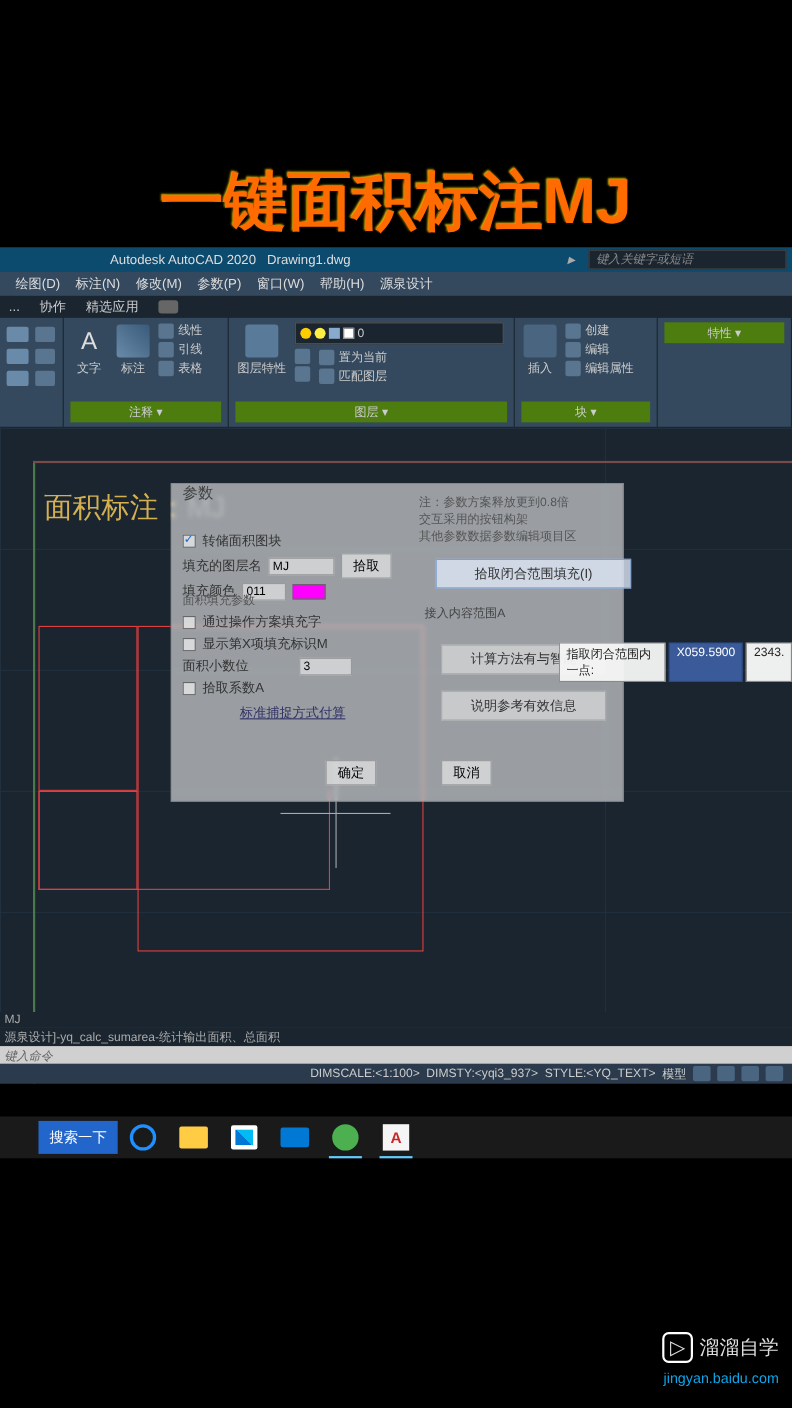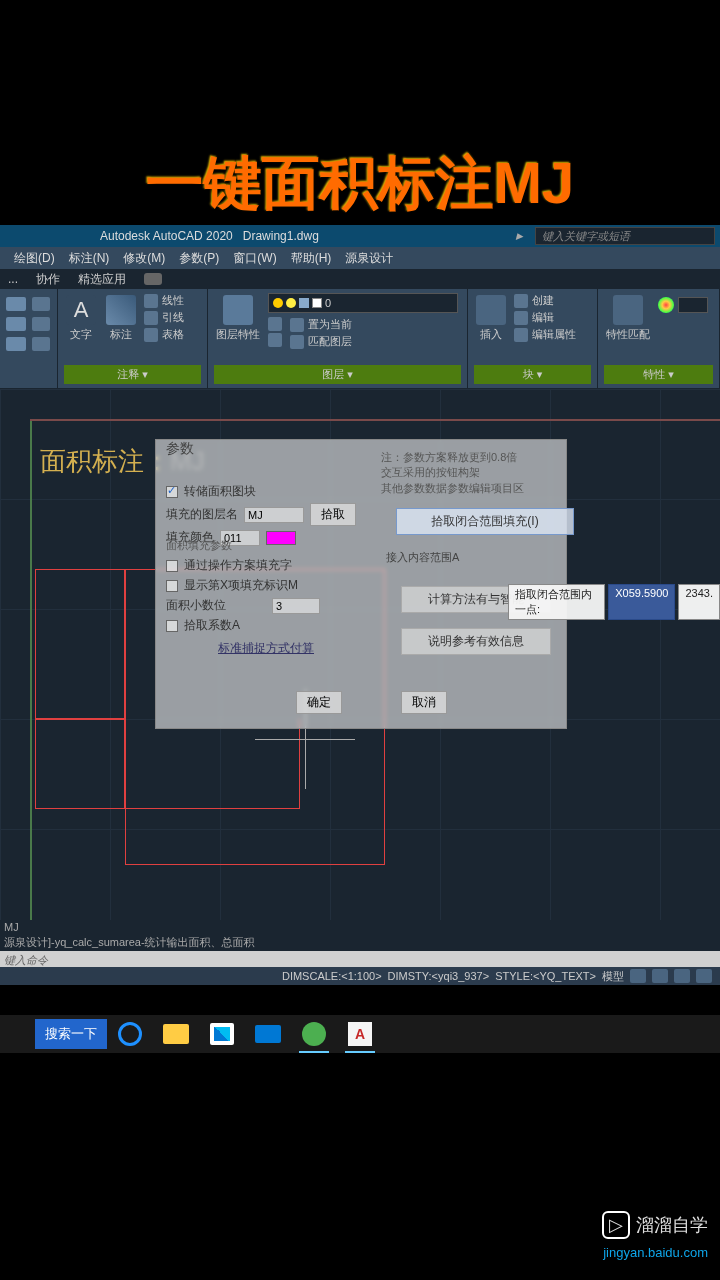--- a/index.html
+++ b/index.html
@@ -545,30 +545,20 @@
           <div class="ribbon-small-item">
               <span class="ribbon-small-icon"></span>
               <span>编辑属性</span>
             </div>
         </div>
       </div>
       <div class="ribbon-panel-label">块 ▾</div>
     </div>
 
     <div class="ribbon-panel" style="flex:1">
-      <div class="ribbon-panel-content">
-        <div class="ribbon-btn">
-          <div class="ribbon-icon"></div>
-          <span>特性匹配</span>
-        </div>
-        <div style="display:flex;gap:4px;padding-top:4px">
-          <div style="width:16px;height:16px;background:radial-gradient(#ff4444,#ffcc44,#44ff44,#4444ff);border-radius:50%"></div>
-          <div style="width:30px;height:16px;background:#1a2530;border:1px solid #555"></div>
-        </div>
-      </div>
       <div class="ribbon-panel-label">特性 ▾</div>
     </div>
   </div>
 
   <div class="drawing-area">
     <div class="grid-overlay"></div>
     <div class="axis-y"></div>
     <div class="axis-x"></div>
 
     <div class="drawing-text">

